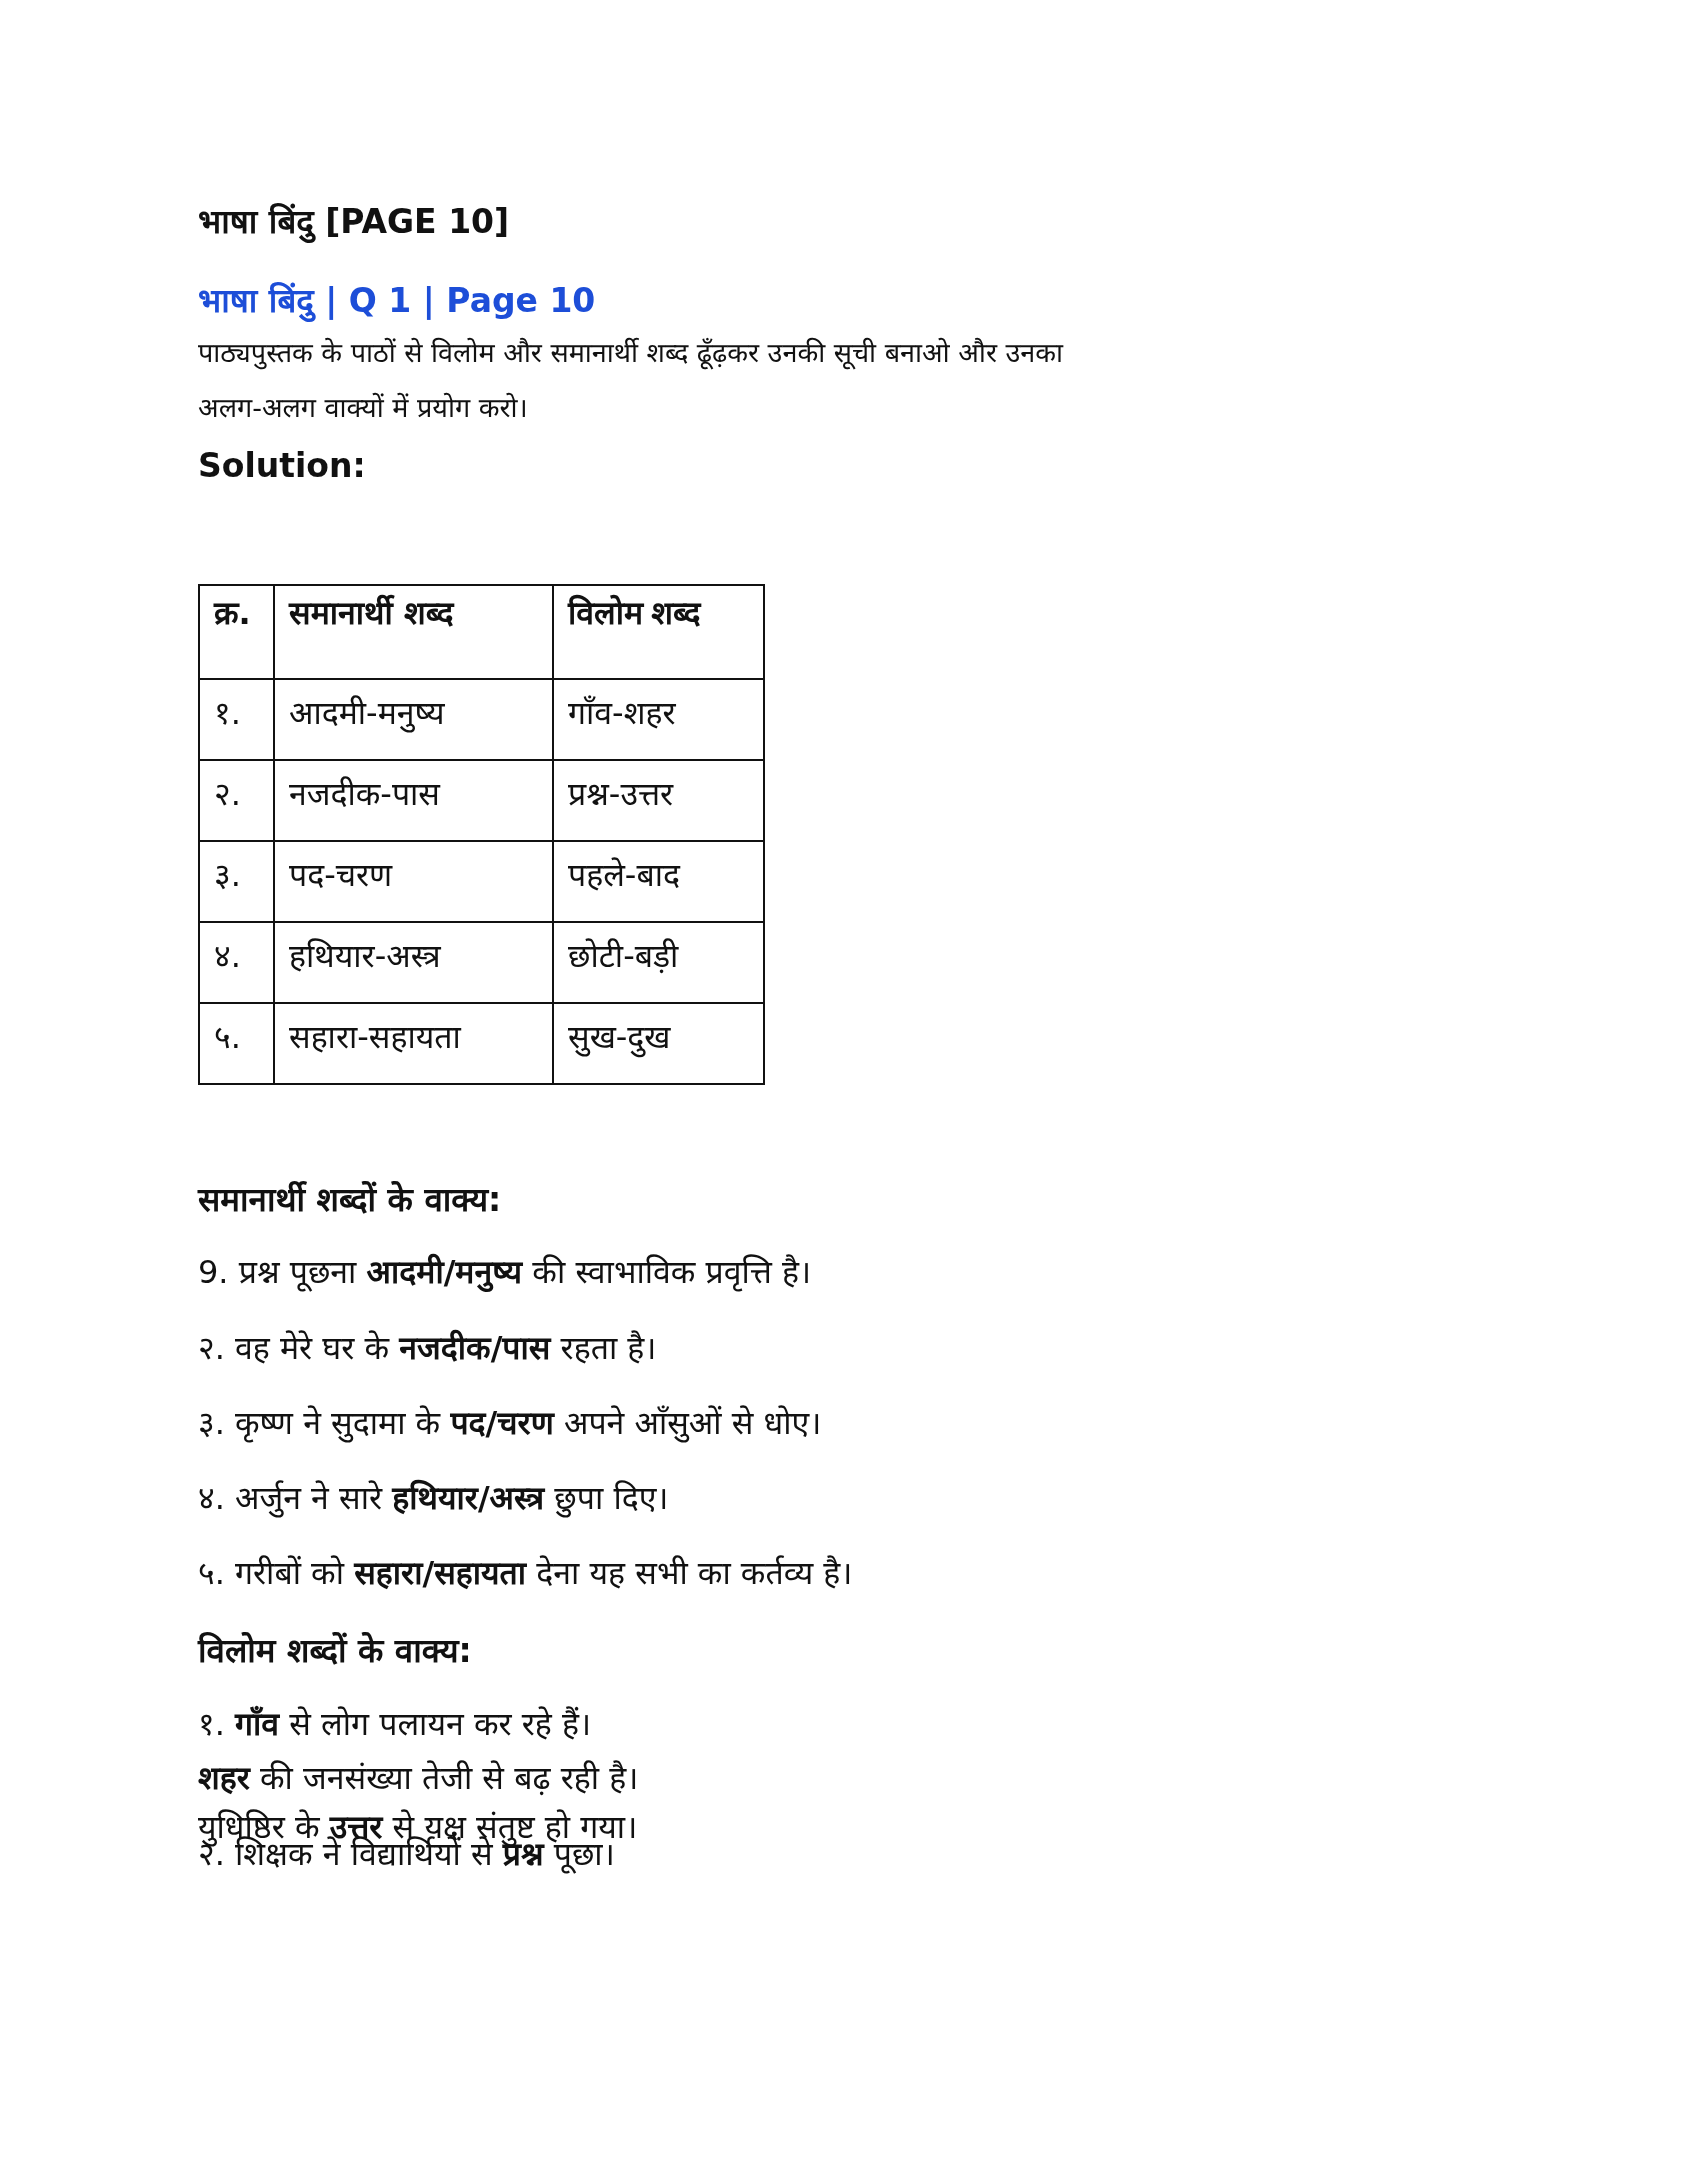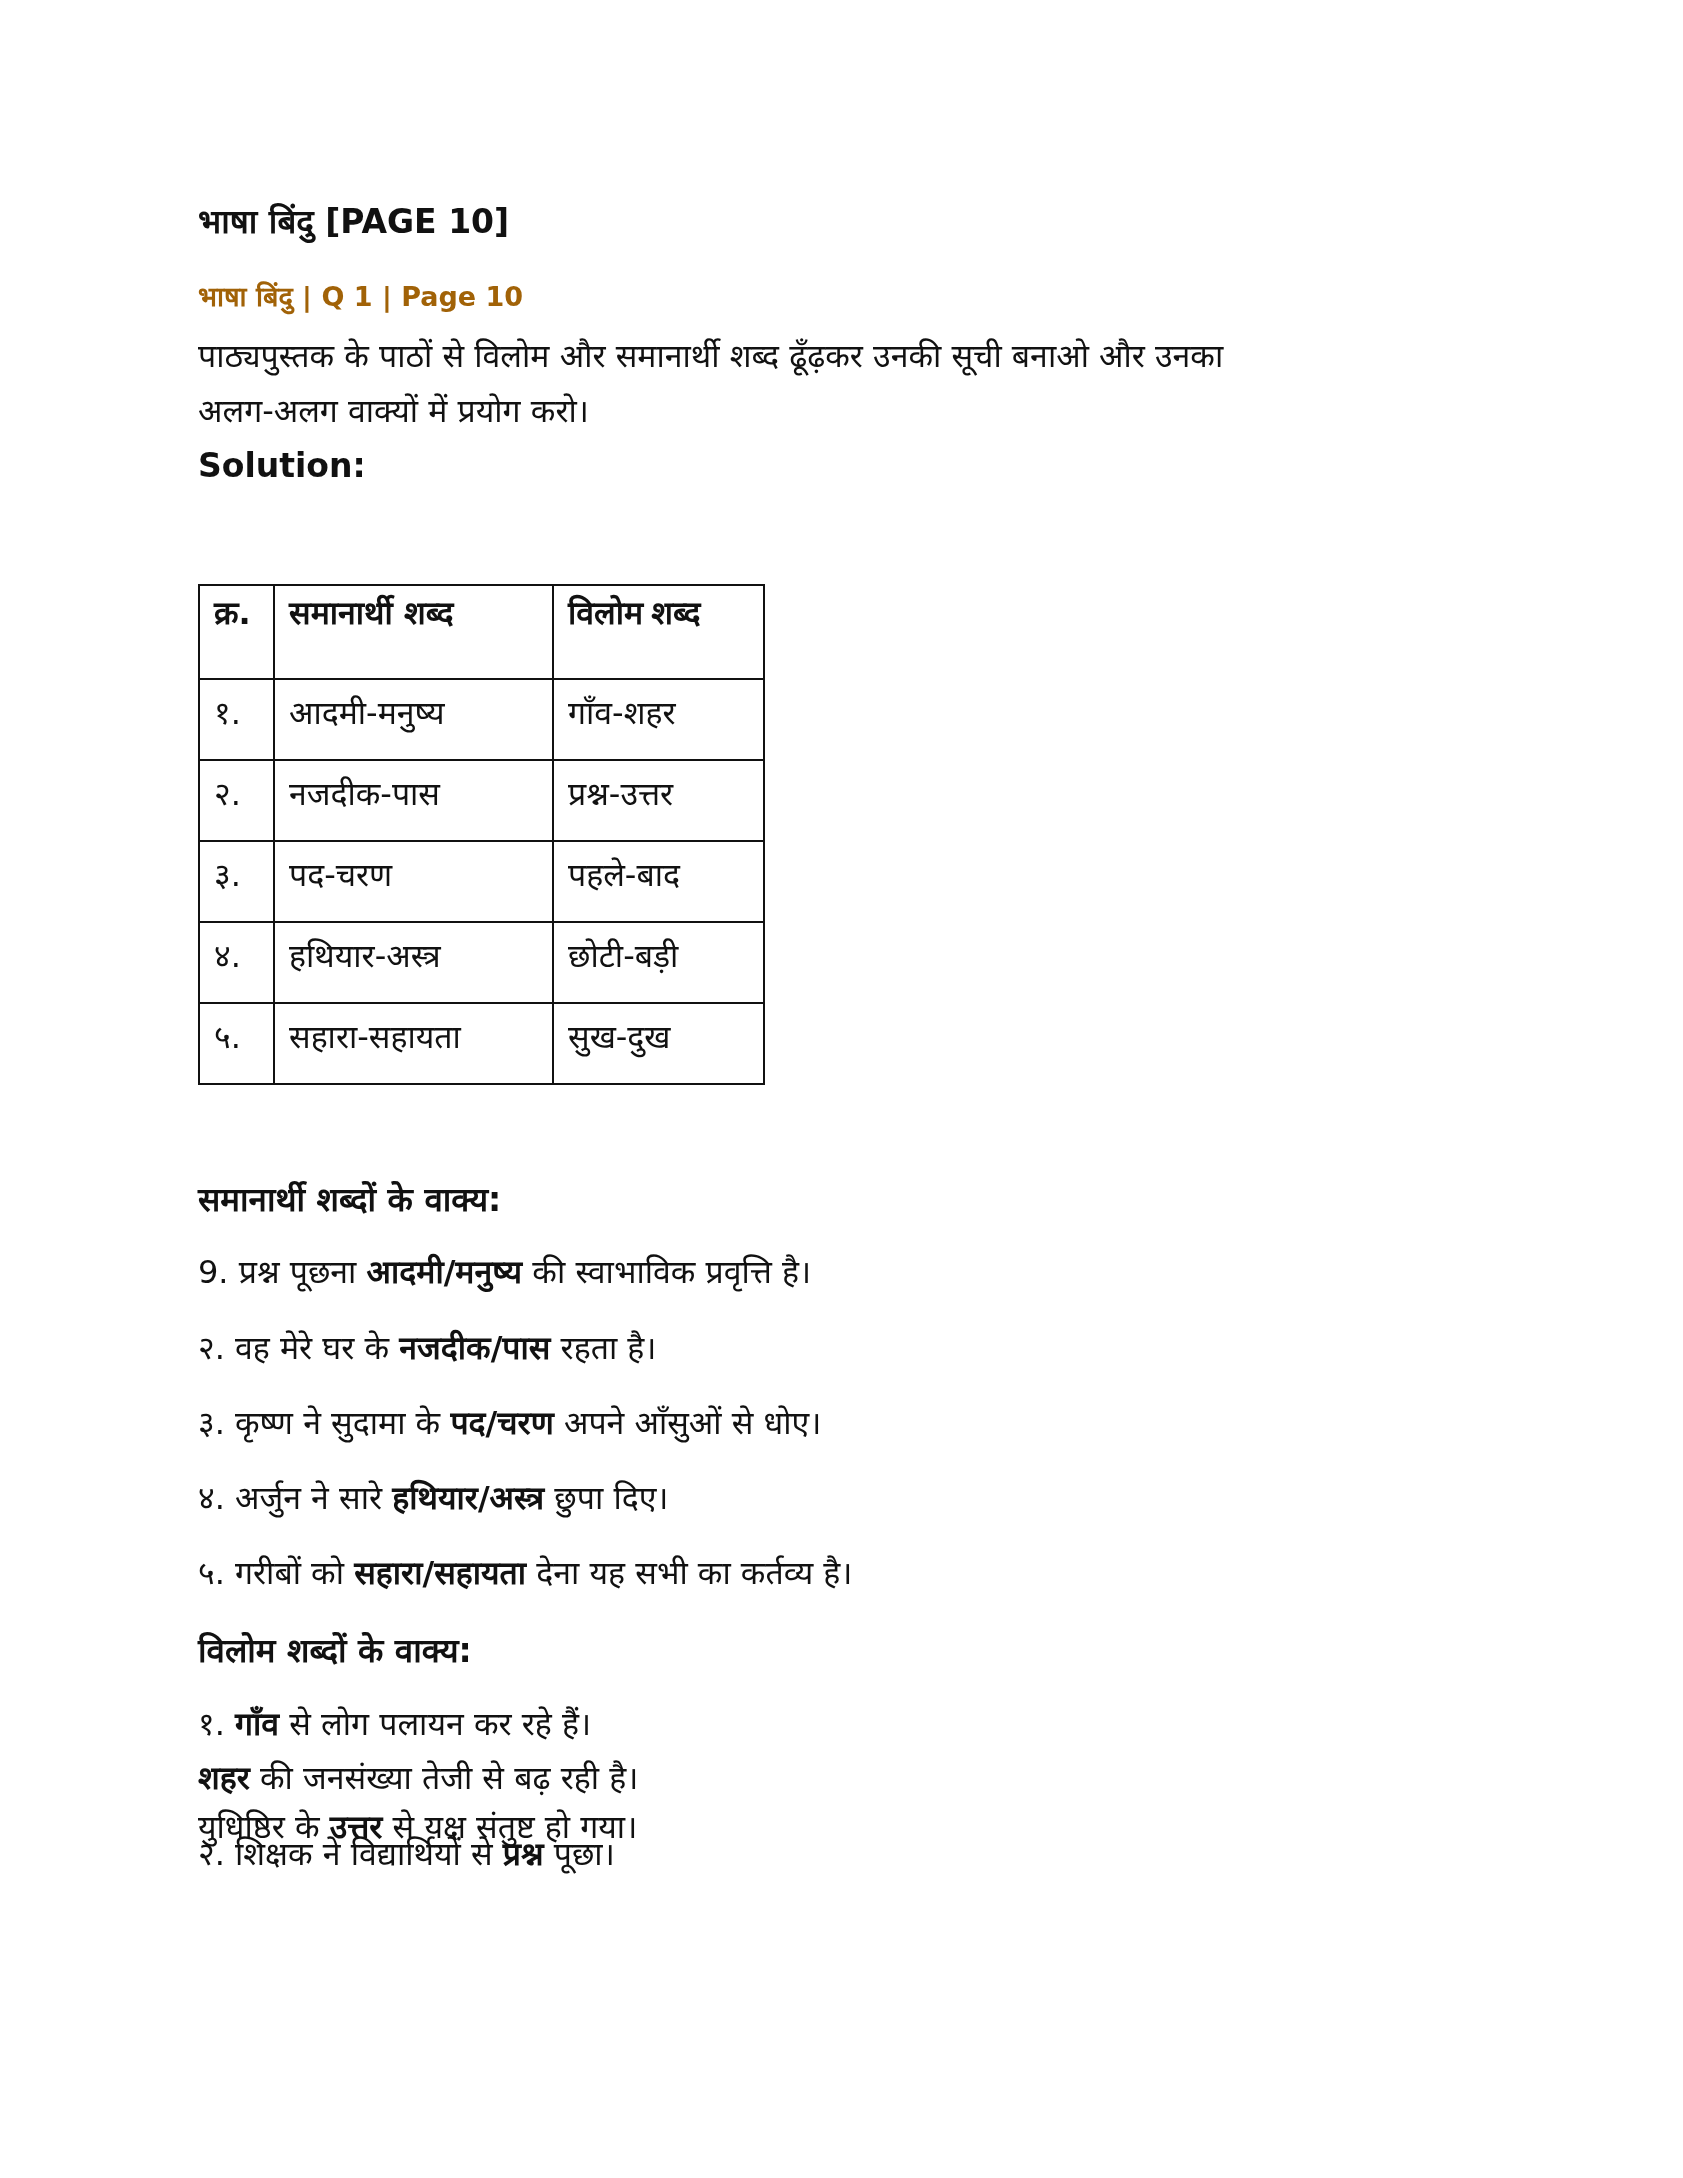--- a/index.html
+++ b/index.html
@@ -2,22 +2,22 @@
 <html><head>
 <meta charset="utf-8">
 <style>
   html, body { margin: 0; padding: 0; background: #ffffff; }
   body {
     width: 1683px; height: 2178px; position: relative; overflow: hidden;
     font-family: "DejaVu Sans", "Liberation Sans", sans-serif; color: #111;
   }
   .abs { position: absolute; left: 198px; white-space: nowrap; }
   .h-main { top: 198px; font-size: 33px; font-weight: bold; }
-  .h-green { top: 277px; font-size: 27px; font-weight: bold; color: #a16207; }
-  .q-line { font-size: 32px; }
+  .h-green { top: 277px; font-size: 33px; font-weight: bold; color: #1d4ed8; }
+  .q-line { font-size: 27px; }
   .q1 { top: 333px; }
   .q2 { top: 388px; }
   .solution { top: 446px; font-size: 33px; font-weight: bold; }
 
   table.words {
     position: absolute; left: 198px; top: 584px;
     border-collapse: collapse; font-size: 32px; border-radius: 30px;
   }
   table.words td, table.words th {
     border: 2.5px solid #111; vertical-align: top; text-align: left;

